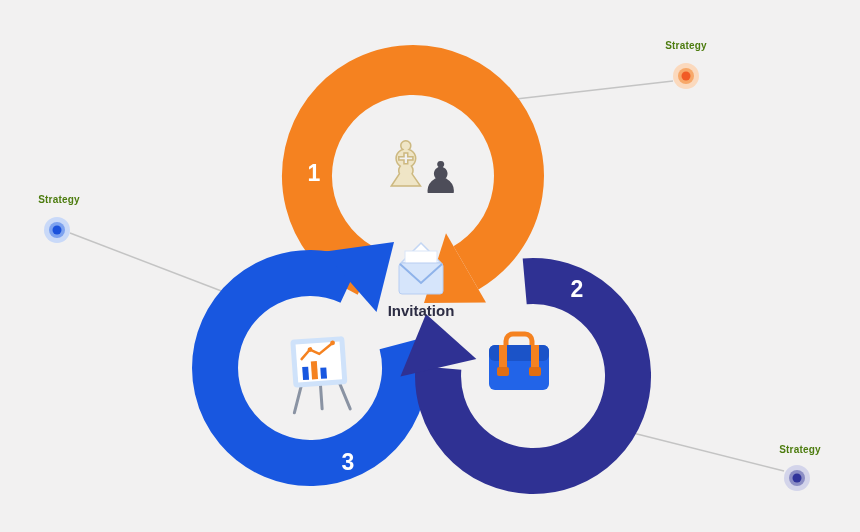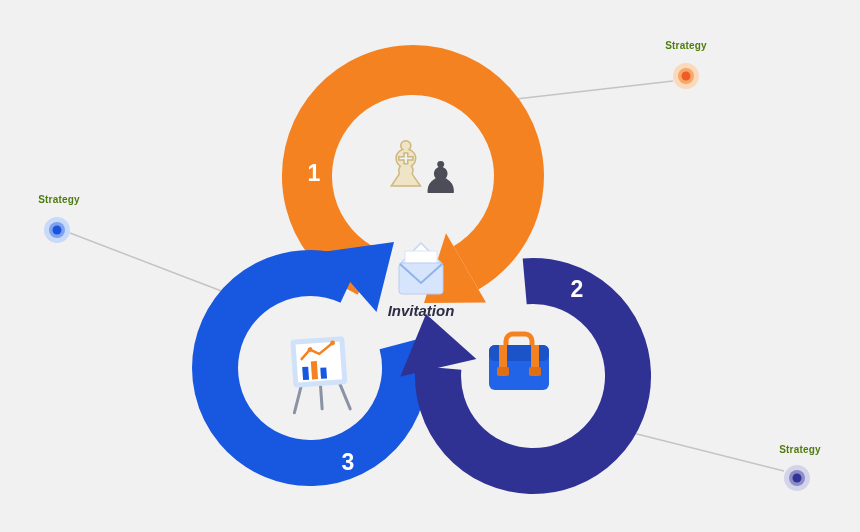--- a/index.html
+++ b/index.html
@@ -85,15 +85,15 @@
   <span class="chess chess-big">♝</span>
   <span class="chess chess-pawn">♟</span>
 
   <span class="ovl num" style="left:314px; top:173px;">1</span>
   <span class="ovl num" style="left:577px; top:289px;">2</span>
   <span class="ovl num" style="left:348px; top:462px;">3</span>
 
   <span class="ovl lbl" style="left:686px; top:45px;">Strategy</span>
   <span class="ovl lbl" style="left:59px;  top:199px;">Strategy</span>
   <span class="ovl lbl" style="left:800px; top:449px;">Strategy</span>
-  <span class="ovl invite" style="left:421px; top:310px;font-style:italic;">Invitation</span>
+  <span class="ovl invite" style="left:421px; top:310px;">Invitation</span>
 
 </div>
 
 </body></html>

